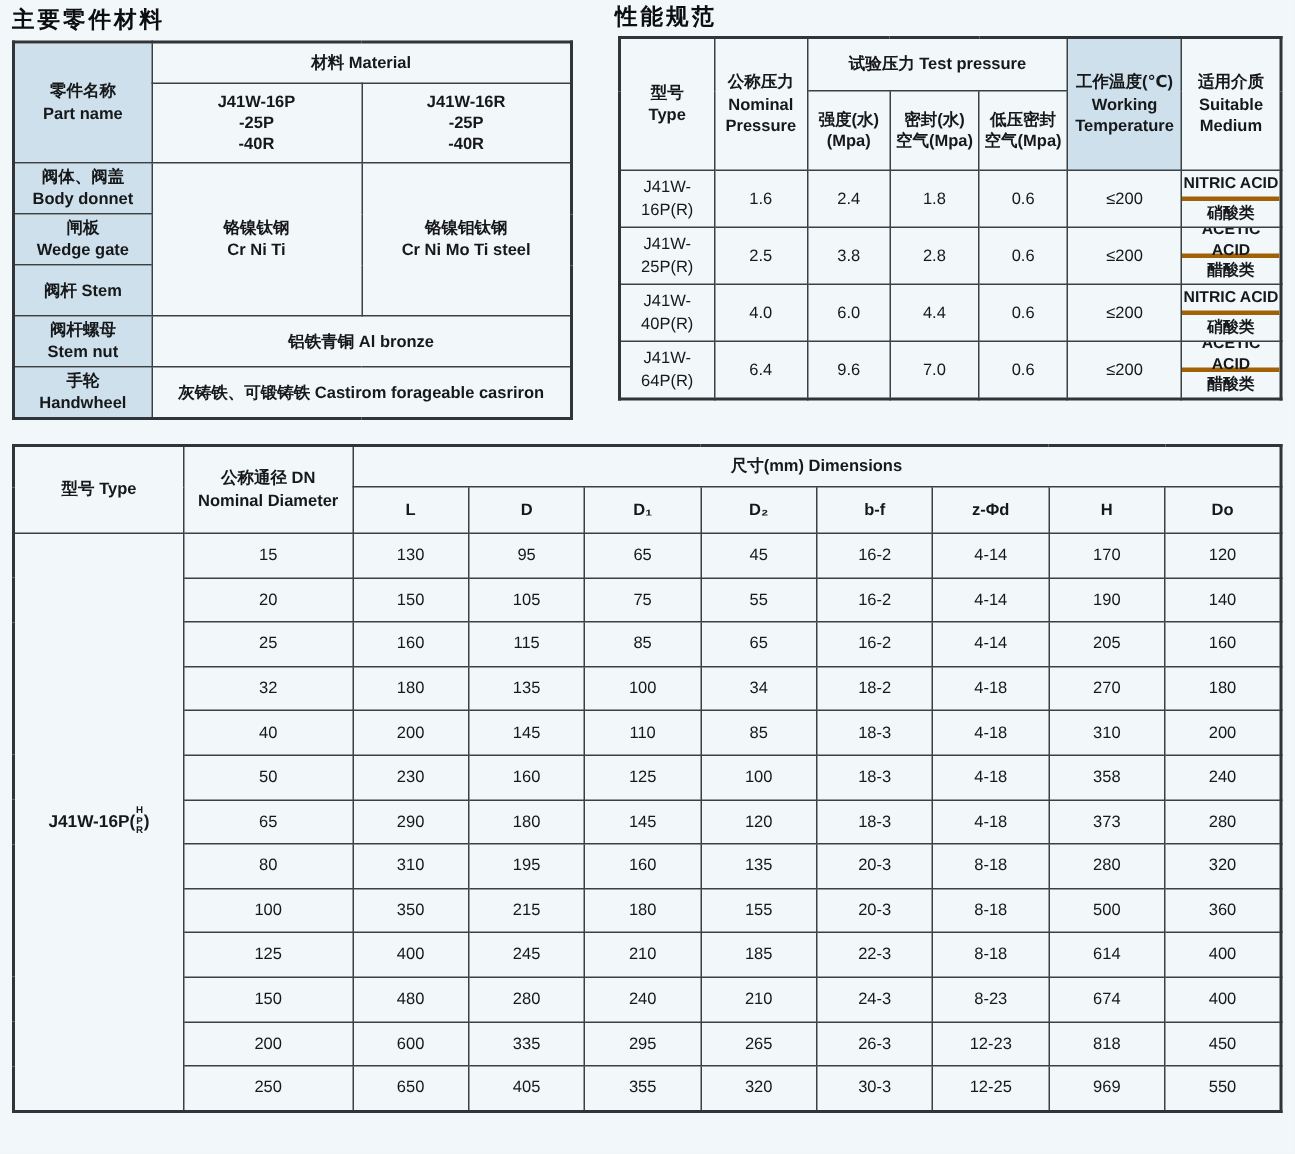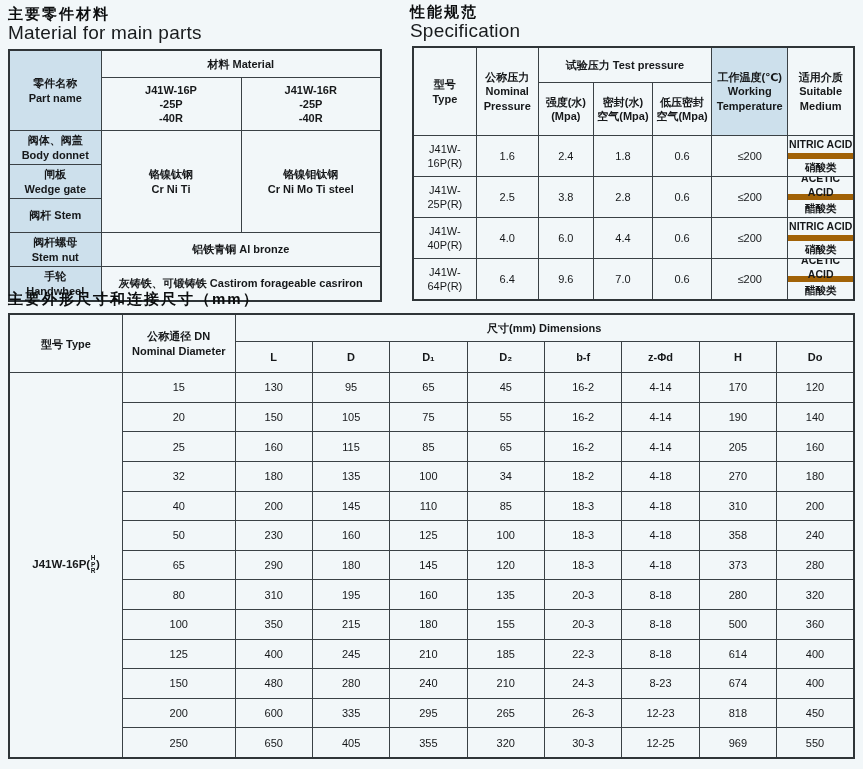--- a/index.html
+++ b/index.html
@@ -37,21 +37,21 @@
   .pre{white-space:pre-line;}
   .hdr{font-weight:bold;}
   .tint{background:#cde0ec;}
   .num{font-weight:normal;}
   
   td.medium-cell{padding:0;}
   td.medium-cell div{
     height:17px;display:flex;align-items:center;justify-content:center;
     font-weight:bold;font-size:10.5px;
   }
-  td.medium-cell div.medium-cn{border-top:6px solid #a16207;}
+  td.medium-cell div.medium-cn{border-top:3px solid #a16207;}
   
   .type-label{font-size:11.5px;font-weight:bold;white-space:nowrap;}
   .letter-stack{
     display:inline-flex;flex-direction:column;
     vertical-align:middle;
     font-size:6.5px;line-height:6.5px;font-weight:bold;
     margin:0 .5px;
   }
   #material-table td{height:31px;margin-top:38px;}
   #material-table tr.hrow1 td{height:24px;}
@@ -63,21 +63,20 @@
   #dimensions-table thead tr.hrow2 td{height:28px;}
   #dimensions-table tbody td{height:26.6px;}
 </style>
 </head>
 <body>
 
 <div class="page">
 
   <div class="section" style="left:8px;top:5px;width:372px;">
     <div class="title-cn">主要零件材料</div>
-    <div class="title-en">Material for main parts</div>
     <table id="material-table" style="width:372px;margin-top:5px;">
       <colgroup>
           <col style="width:92px">
           <col style="width:140px">
           <col style="width:140px">
         </colgroup>
       <tbody>
         <tr class="hrow1">
           <td rowspan="2" class="tint pre hdr">零件名称
 Part name</td>
@@ -115,21 +114,20 @@
           <td class="tint pre hdr">手轮
 Handwheel</td>
           <td colspan="2" class="hdr">灰铸铁、可锻铸铁  Castirom forageable casriron</td>
         </tr>
       </tbody>
     </table>
   </div>
 
   <div class="section" style="left:410px;top:3px;width:447px;">
     <div class="title-cn">性能规范</div>
-    <div class="title-en">Specification</div>
     <table id="spec-table" style="width:443px;margin-top:4px;margin-left:2px;">
       <colgroup>
         <col style="width:63px">
           <col style="width:62px">
           <col style="width:55px">
         <col style="width:59px">
           <col style="width:59px">
           <col style="width:76px">
           <col style="width:66px">
       </colgroup>
@@ -204,21 +202,20 @@
             <td class="medium-cell">
               <div class="medium-en">ACETIC ACID</div>
               <div class="medium-cn">醋酸类</div>
             </td>
           </tr>
         </tbody>
     </table>
   </div>
 
   <div class="section" style="left:8px;top:290px;width:847px;">
-    <div class="title-cn">主要外形尺寸和连接尺寸（mm）</div>
     <table id="dimensions-table" style="width:847px;margin-top:6px;">
       <colgroup>
         <col style="width:113px">
           <col style="width:112px">
         <col style="width:77px">
           <col style="width:77px">
           <col style="width:77px">
           <col style="width:77px">
         <col style="width:77px">
           <col style="width:77px">

